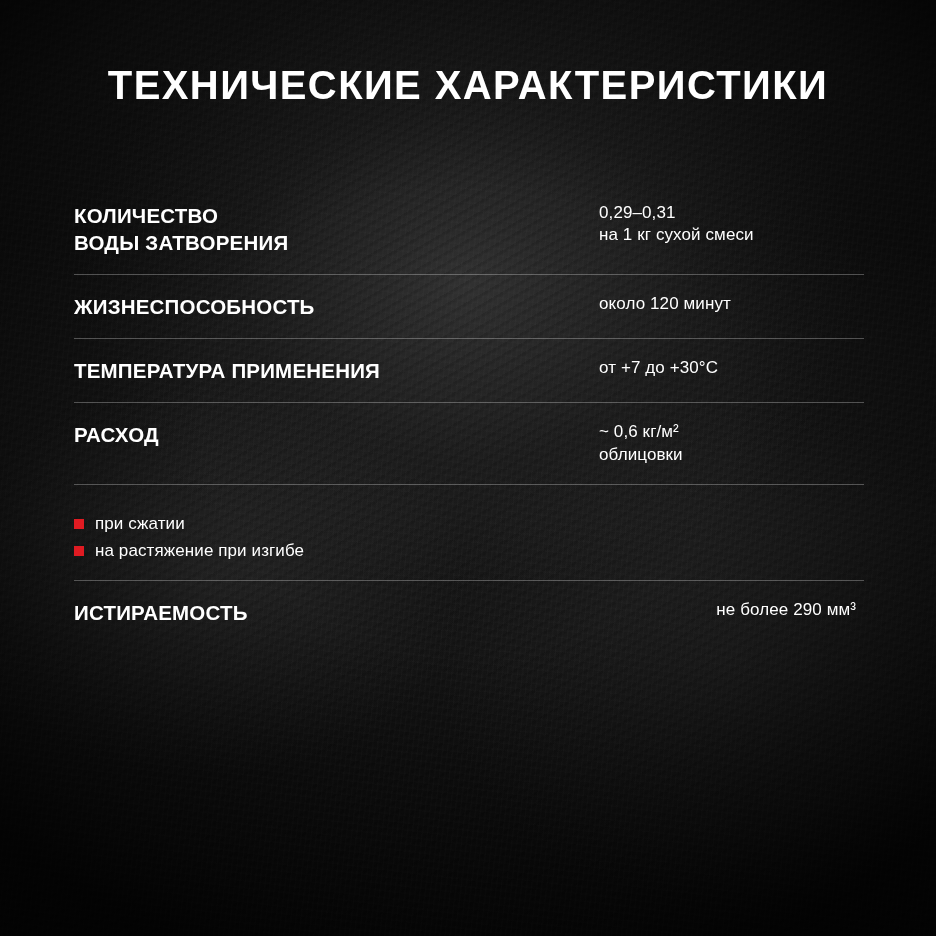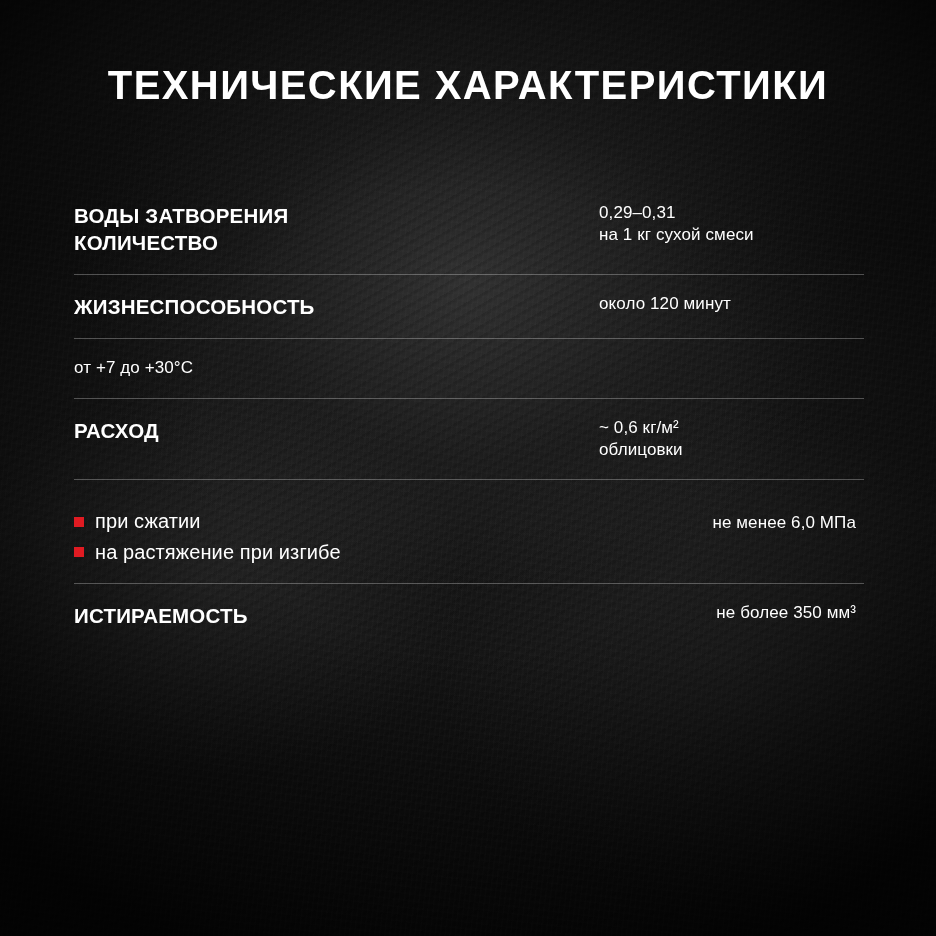--- a/index.html
+++ b/index.html
@@ -121,21 +121,21 @@
   }
   .bullet {
     width: 10px;
     height: 10px;
     background: #e01b22;
     margin-right: 11px;
     flex: none;
   }
   .sub-text {
     color: #ffffff;
-    font-size: 20px;
+    font-size: 17px;
     font-weight: normal;
     text-transform: none;
     letter-spacing: 0.1px;
   }
   .sub-values {
     margin-top: 10px;
   }
   .sub-values div {
     margin-top: 4px;
     line-height: 1.3;
@@ -149,39 +149,42 @@
 
 <div class="page">
   <div class="content">
 
     <div class="title">ТЕХНИЧЕСКИЕ ХАРАКТЕРИСТИКИ</div>
 
     <div class="table">
 
       <div class="row first">
         <div class="cell-label">
+          <div>КОЛИЧЕСТВО</div>
           <div>ВОДЫ ЗАТВОРЕНИЯ</div>
-          <div>КОЛИЧЕСТВО</div>
         </div>
         <div class="cell-value">
           <div>0,29–0,31</div>
           <div>на 1 кг сухой смеси</div>
         </div>
       </div>
 
       <div class="row">
         <div class="cell-label">
           <div>ЖИЗНЕСПОСОБНОСТЬ</div>
         </div>
         <div class="cell-value">
           <div>около 120 минут</div>
         </div>
       </div>
 
       <div class="row">
+        <div class="cell-label">
+          <div>ТЕМПЕРАТУРА ПРИМЕНЕНИЯ</div>
+        </div>
         <div class="cell-value">
           <div>от +7 до +30°С</div>
         </div>
       </div>
 
 
       <div class="row">
         <div class="cell-label">
           <div>РАСХОД</div>
         </div>
@@ -198,28 +201,27 @@
               <span class="bullet"></span>
               <span class="sub-text">при сжатии</span>
             </div>
             <div class="sub-item">
               <span class="bullet"></span>
               <span class="sub-text">на растяжение при изгибе</span>
             </div>
           </div>
         </div>
         <div class="cell-value right sub-values">
-          <div>не менее 6,0 МПа</div>
         </div>
       </div>
 
       <div class="row">
         <div class="cell-label">
           <div>ИСТИРАЕМОСТЬ</div>
         </div>
         <div class="cell-value right">
-          <div class="nowrap">не более 350 мм³</div>
+          <div class="nowrap">не более 290 мм³</div>
         </div>
       </div>
 
     </div>
   </div>
 </div>
 
 </body></html>

